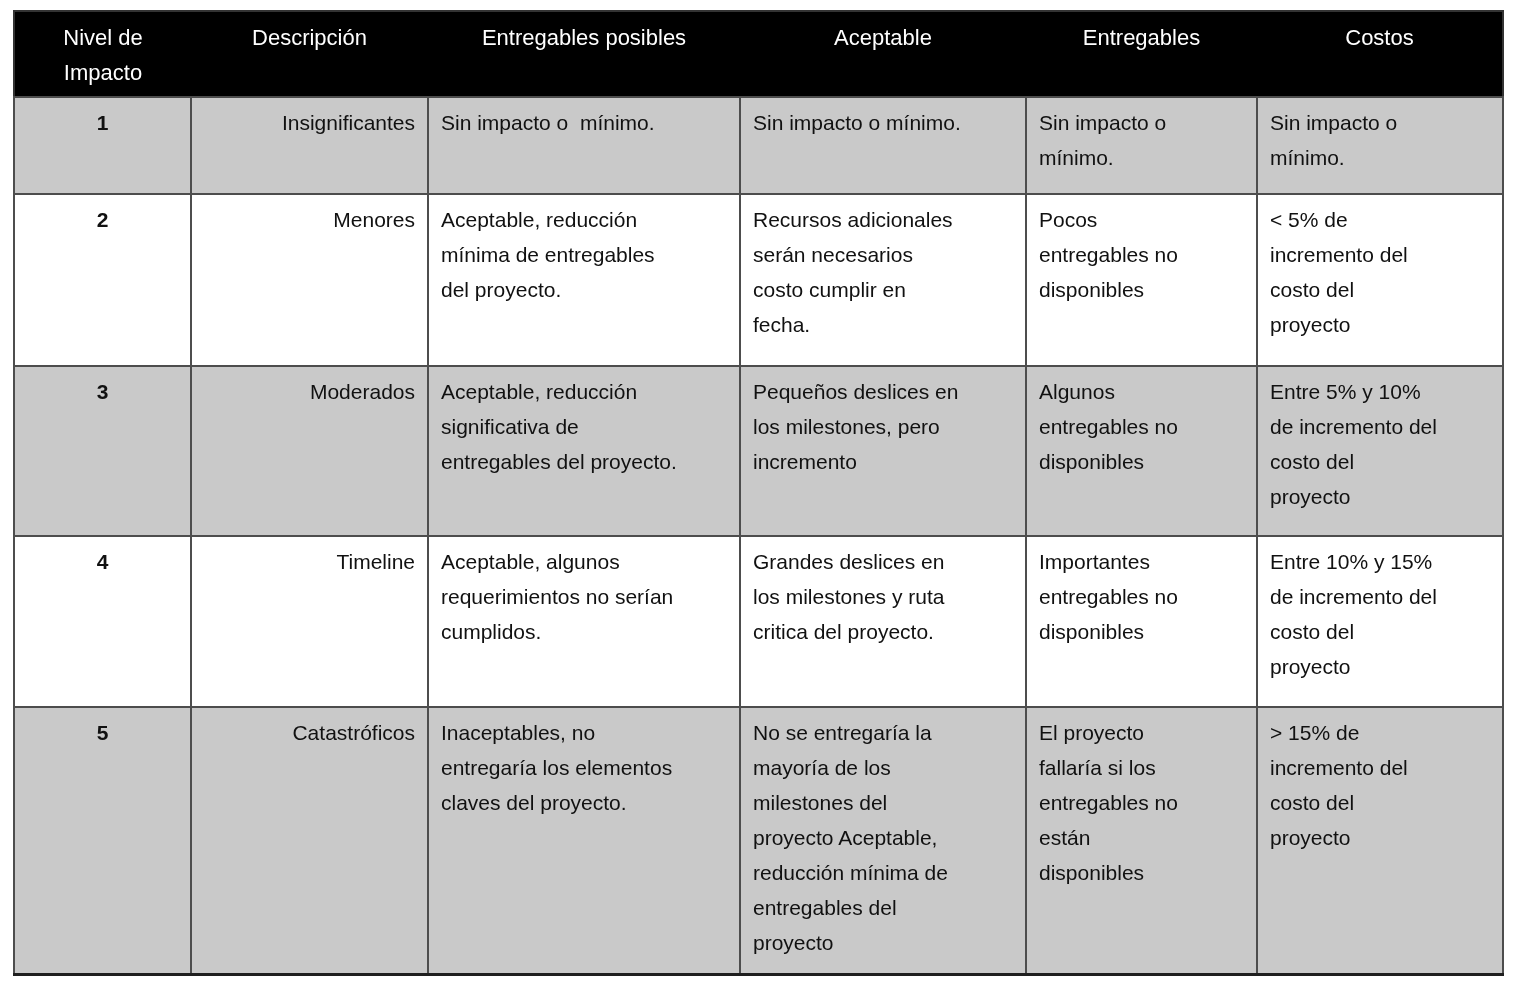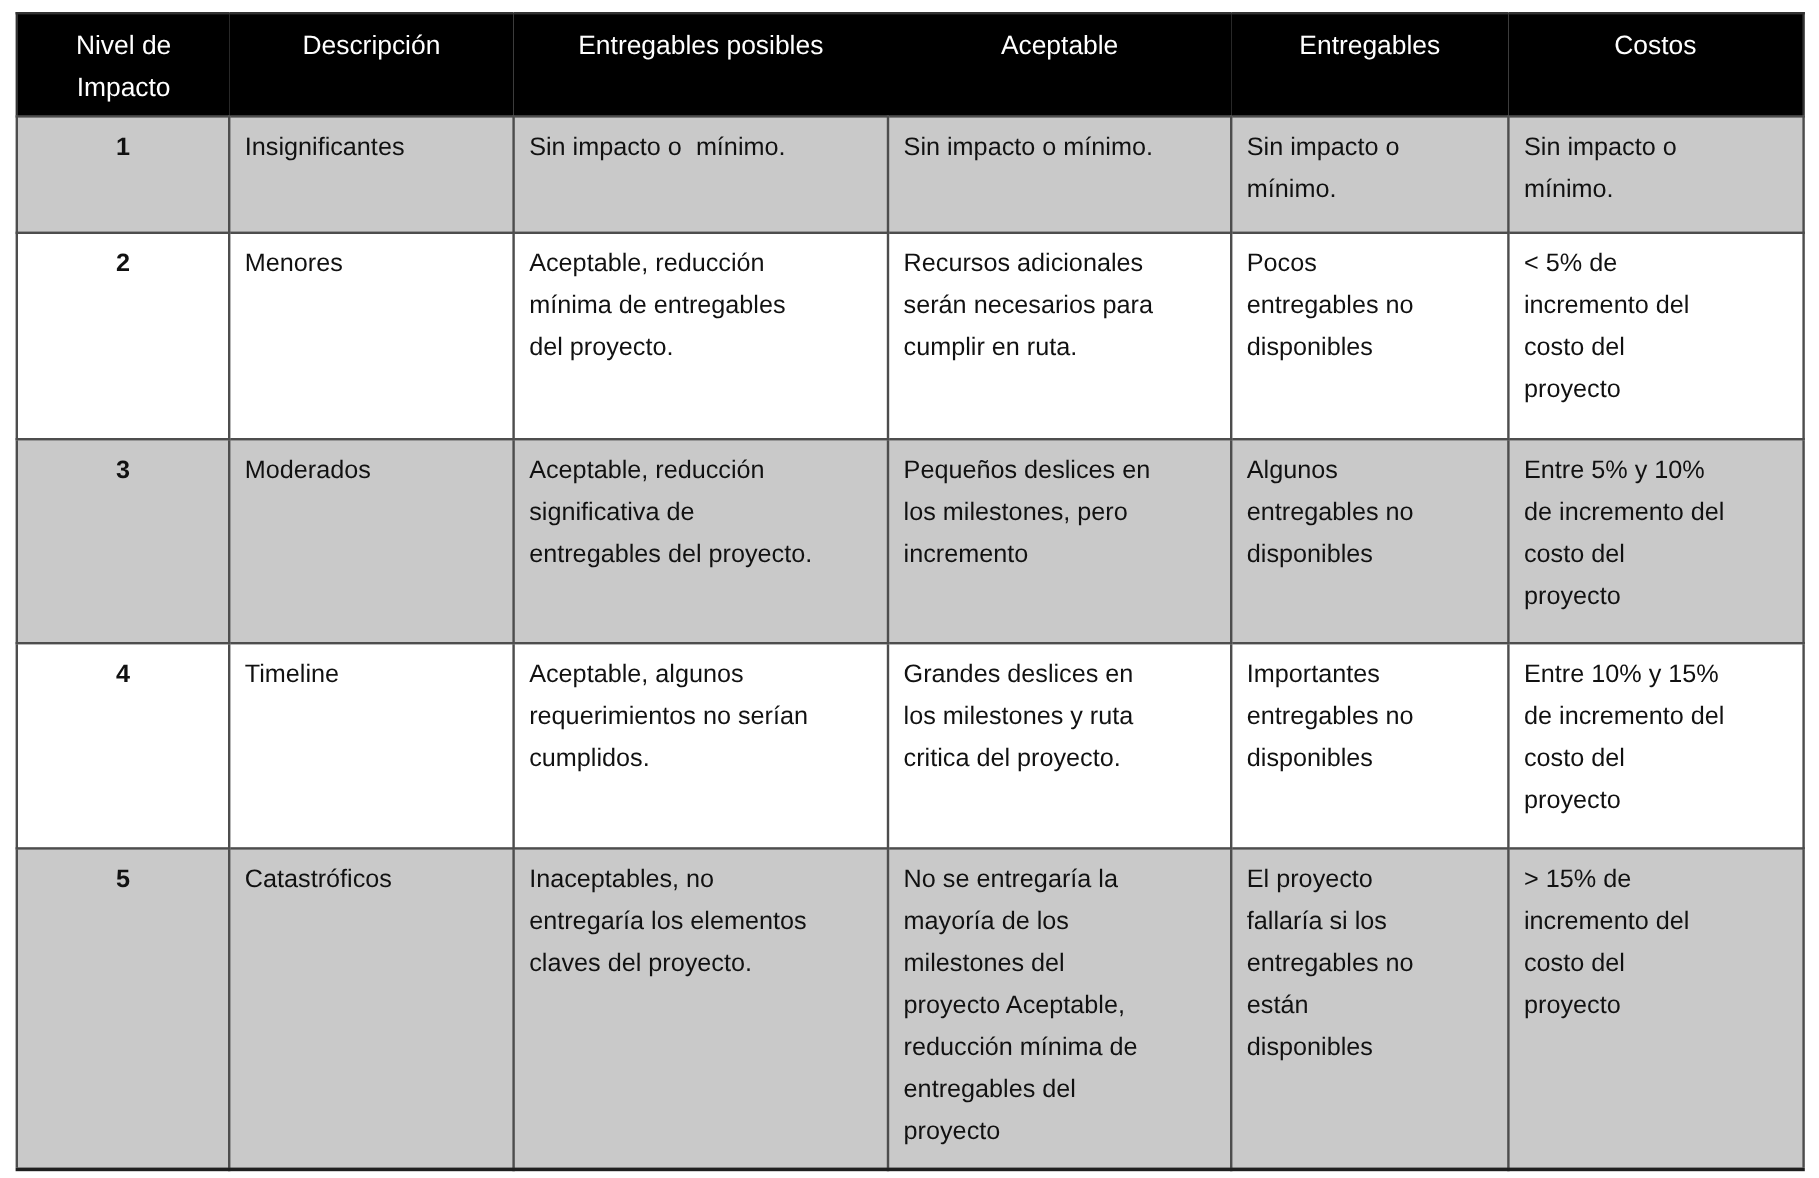--- a/index.html
+++ b/index.html
@@ -55,21 +55,21 @@
     font-size: 21px;
     line-height: 35px;
     color: #111111;
     vertical-align: top;
     padding: 7px 12px 6px 12px;
     box-sizing: border-box;
     white-space: pre-wrap;
     word-wrap: break-word;
   }
   tbody td:nth-child(1) { text-align: center; font-weight: bold; }
-  tbody td:nth-child(2) { text-align: left; }
+  tbody td:nth-child(2) { text-align: right; }
   tbody td:nth-child(3) { padding-right: 55px; }
   tbody td:nth-child(4) { padding-right: 60px; }
   tbody td:nth-child(5) { padding-right: 55px; }
   tbody td:nth-child(6) { padding-right: 65px; }
 
   tr.row-shaded td { background: #c9c9c9; }
   tr.row-plain  td { background: #ffffff; }
 
   tr.r1 td { height: 97px; }
   tr.r2 td { height: 172px; }
@@ -106,21 +106,21 @@
         <td>Insignificantes</td>
         <td>Sin impacto o  mínimo.</td>
         <td>Sin impacto o mínimo.</td>
         <td>Sin impacto o mínimo.</td>
         <td>Sin impacto o mínimo.</td>
       </tr>
       <tr class="r2 row-plain">
         <td>2</td>
         <td>Menores</td>
         <td>Aceptable, reducción mínima de entregables del proyecto.</td>
-        <td>Recursos adicionales serán necesarios para cumplir en ruta.</td>
+        <td>Recursos adicionales serán necesarios costo cumplir en fecha.</td>
         <td>Pocos entregables no disponibles</td>
         <td>&lt; 5% de incremento del costo del proyecto</td>
       </tr>
       <tr class="r3 row-shaded">
         <td>3</td>
         <td>Moderados</td>
         <td>Aceptable, reducción significativa de entregables del proyecto.</td>
         <td>Pequeños deslices en los milestones, pero incremento</td>
         <td>Algunos entregables no disponibles</td>
         <td>Entre 5% y 10% de incremento del costo del proyecto</td>

